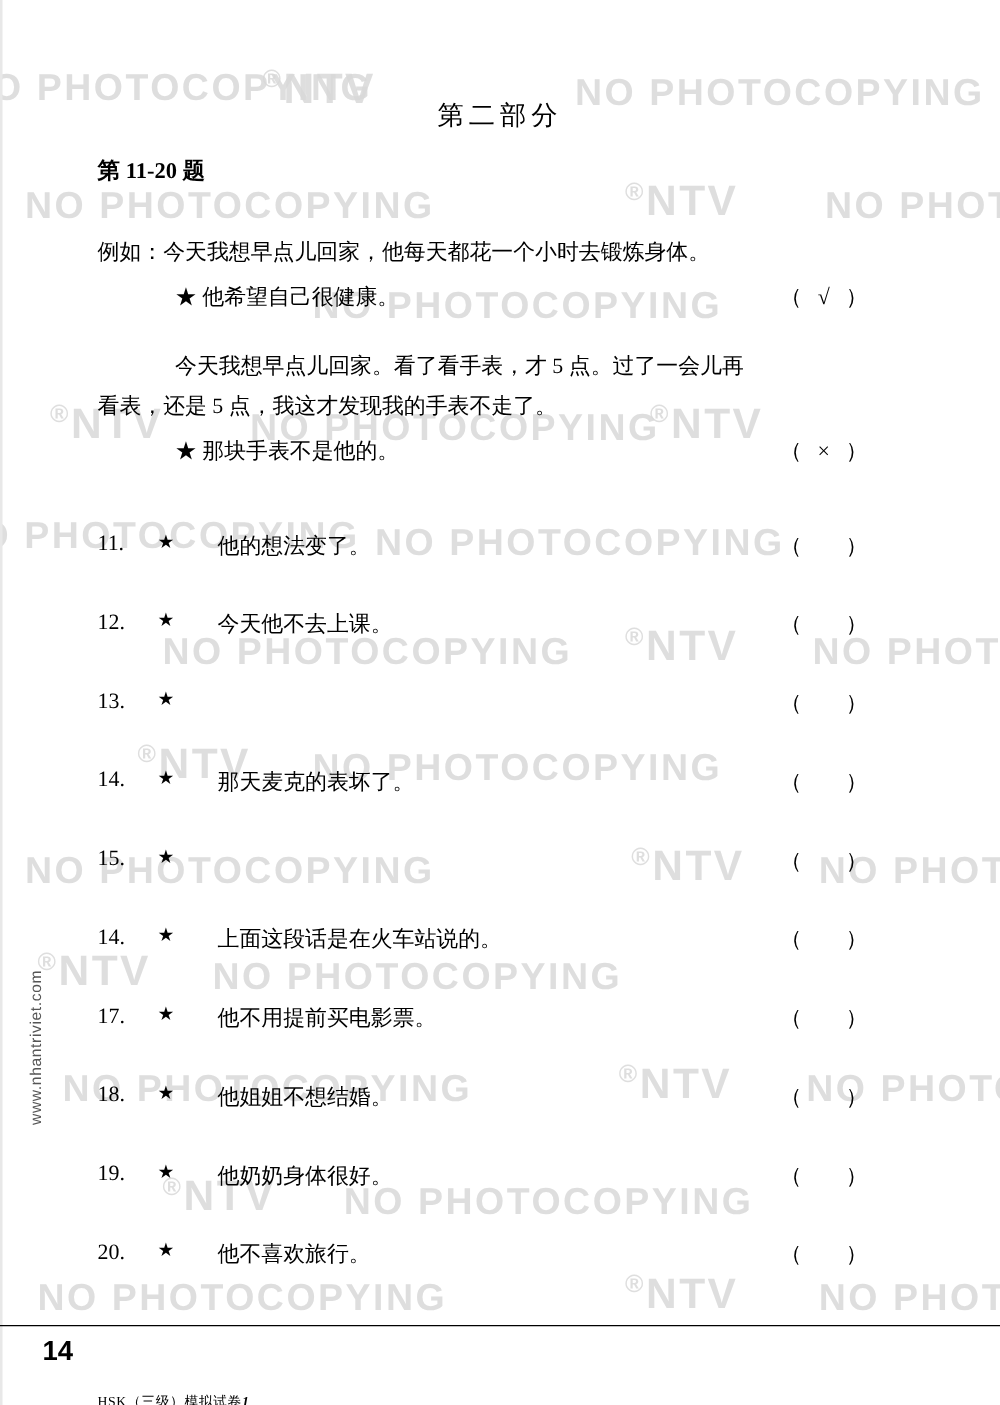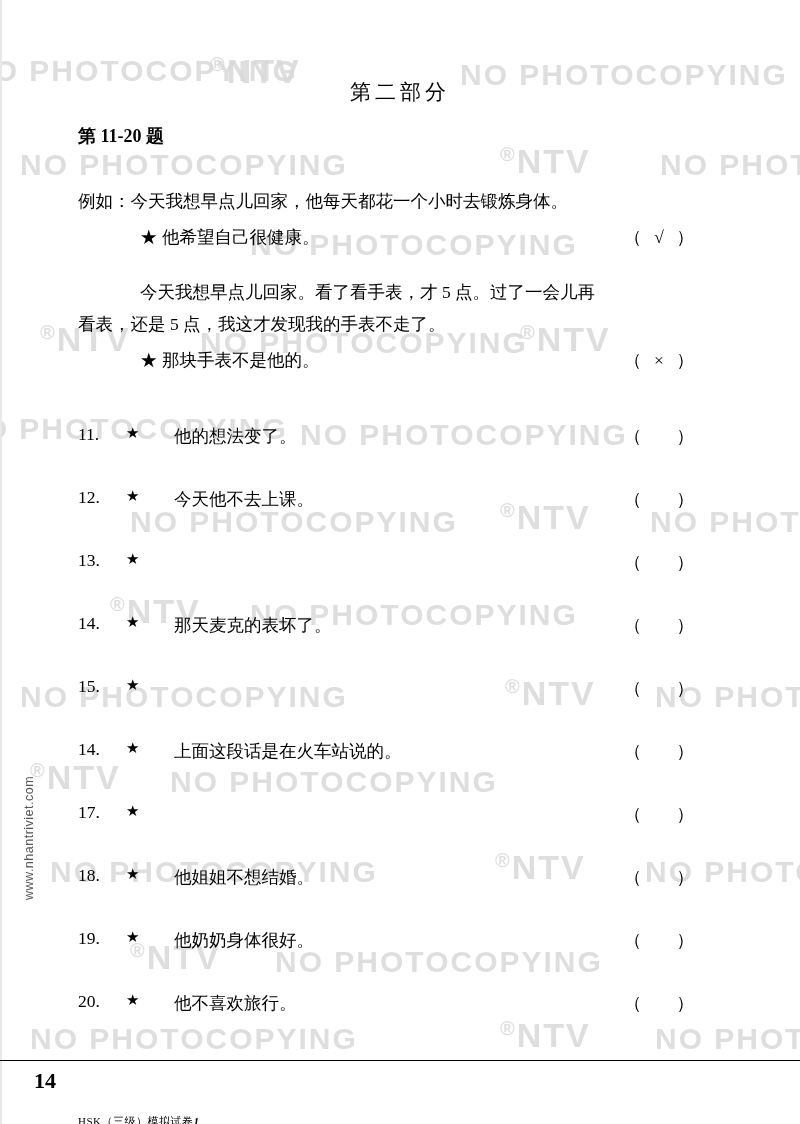--- a/index.html
+++ b/index.html
@@ -174,21 +174,21 @@
     width: 800px;
     height: 1px;
     background: #000;
   }
   #page-number {
     position: absolute;
     left: 34px;
     top: 1068px;
     font-size: 22px;
     font-weight: bold;
-    font-family: Liberation Serif, serif;
+    font-family: Liberation Sans, sans-serif;
   }
   #footer-text {
     position: absolute;
     left: 78px;
     top: 1114px;
     font-size: 11px;
     letter-spacing: 0.5px;
   }
   #footer-text .ital {
     font-style: italic;
@@ -388,20 +388,21 @@
     <div class="item">
       <span class="item-num">14.</span>
       <span class="item-star">★</span>
       <span class="item-text">上面这段话是在火车站说的。</span>
       <span class="item-paren"><span>（</span><span class="mk"></span><span>）</span></span>
     </div>
 
     <div class="item">
       <span class="item-num">17.</span>
       <span class="item-star">★</span>
+      <span class="item-text">他不用提前买电影票。</span>
       <span class="item-paren"><span>（</span><span class="mk"></span><span>）</span></span>
     </div>
 
     <div class="item">
       <span class="item-num">18.</span>
       <span class="item-star">★</span>
       <span class="item-text">他姐姐不想结婚。</span>
       <span class="item-paren"><span>（</span><span class="mk"></span><span>）</span></span>
     </div>
 

